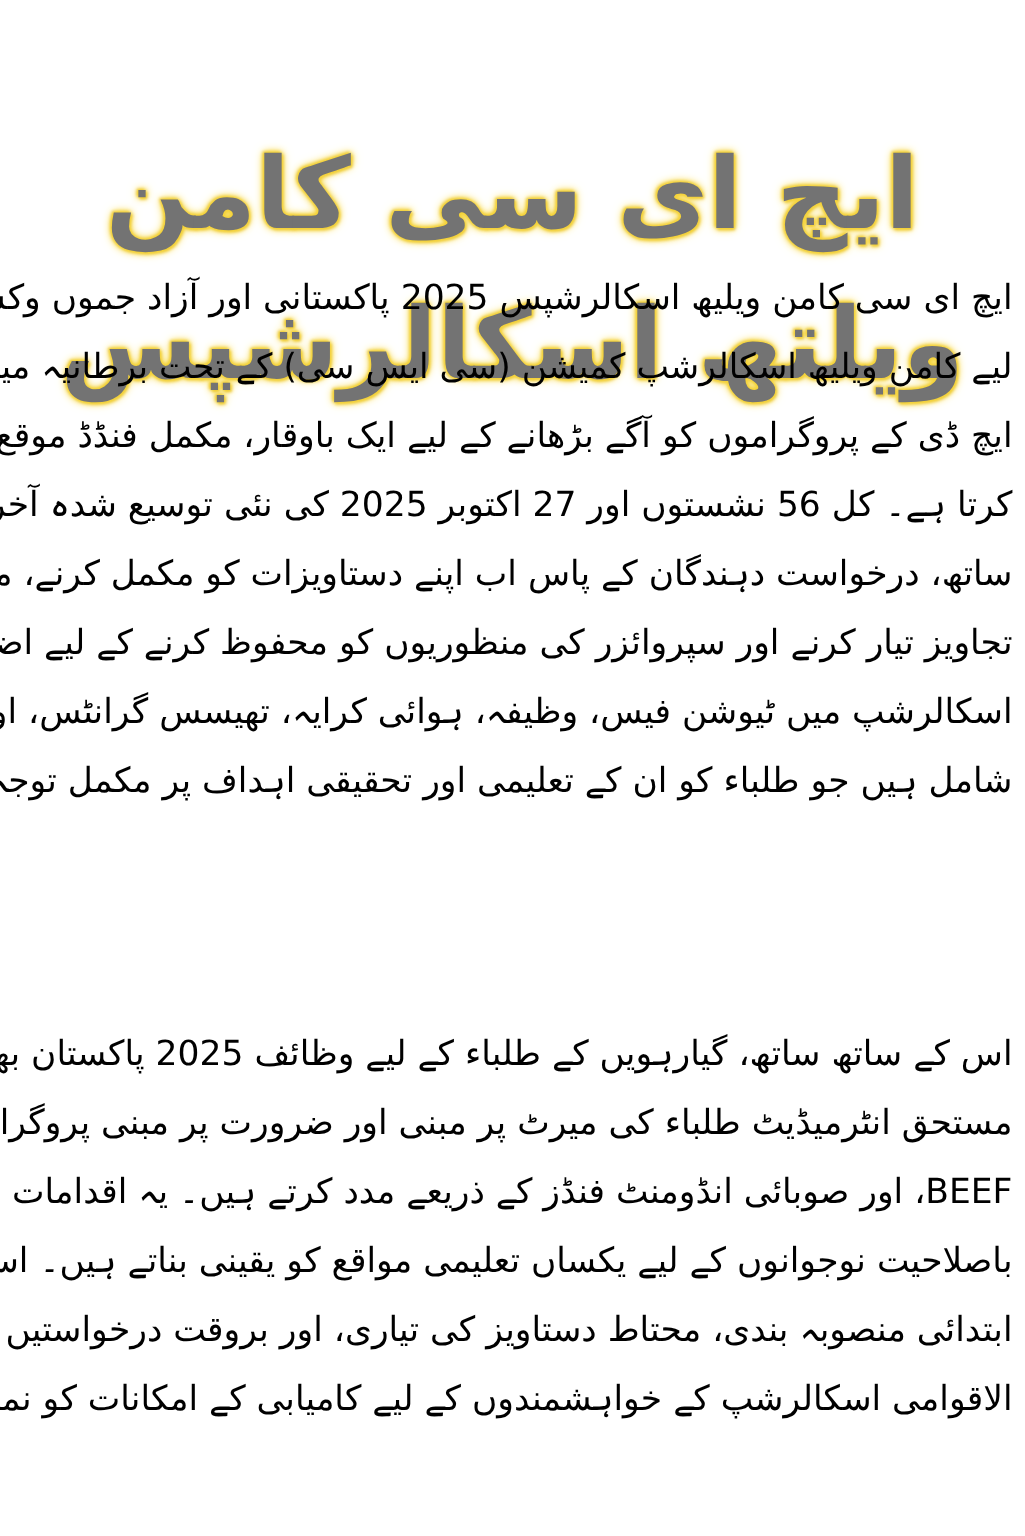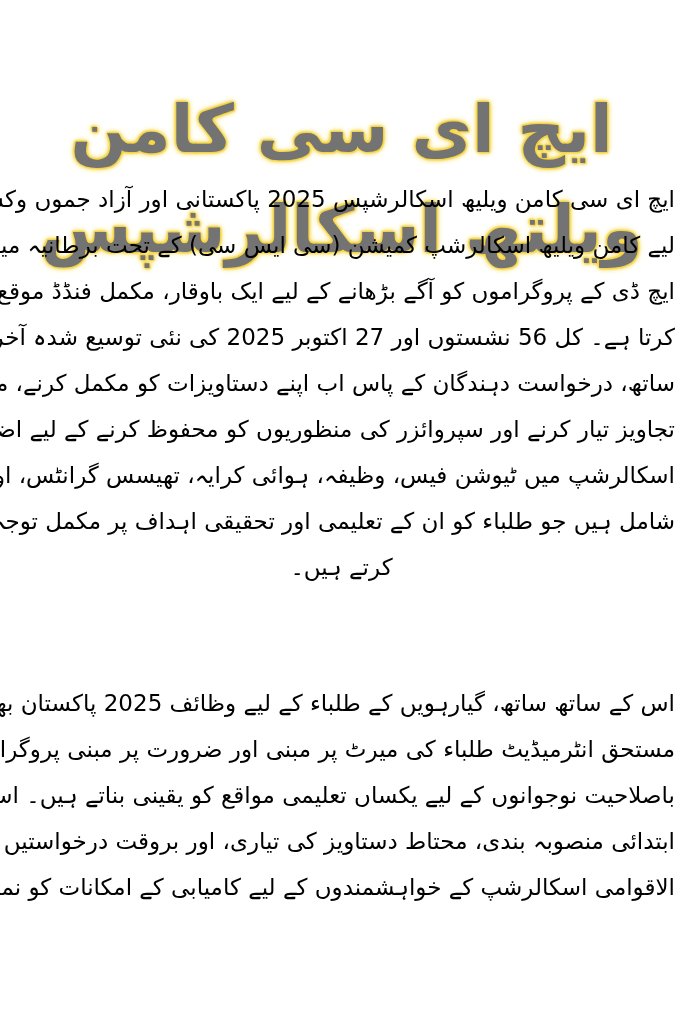--- a/index.html
+++ b/index.html
@@ -70,24 +70,24 @@
 
   <div class="para para1">
     <span class="line">ایچ ای سی کامن ویلیھ اسکالرشپس 2025 پاکستانی اور آزاد جموں وکشمیر کے طلباء کے</span>
     <span class="line">لیے کامن ویلیھ اسکالرشپ کمیشن (سی ایس سی) کے تحت برطانیہ میں ماسٹرز اور پی</span>
     <span class="line">ایچ ڈی کے پروگراموں کو آگے بڑھانے کے لیے ایک باوقار، مکمل فنڈڈ موقع فراہم</span>
     <span class="line">کرتا ہے۔ کل 56 نشستوں اور 27 اکتوبر 2025 کی نئی توسیع شدہ آخری تاریخ کے</span>
     <span class="line">ساتھ، درخواست دہندگان کے پاس اب اپنے دستاویزات کو مکمل کرنے، مضبوط تحقیقی</span>
     <span class="line">تجاویز تیار کرنے اور سپروائزر کی منظوریوں کو محفوظ کرنے کے لیے اضافی وقت ہے۔</span>
     <span class="line">اسکالرشپ میں ٹیوشن فیس، وظیفہ، ہوائی کرایہ، تھیسس گرانٹس، اور فیملی الاؤنسز</span>
     <span class="line">شامل ہیں جو طلباء کو ان کے تعلیمی اور تحقیقی اہداف پر مکمل توجہ مرکوز کرنے میں مدد</span>
-    <span class="line">کرتے ہیں۔</span>
   </div>
 
   <div class="para para2">
     <span class="line">اس کے ساتھ ساتھ، گیارہویں کے طلباء کے لیے وظائف 2025 پاکستان بھر کے</span>
     <span class="line">مستحق انٹرمیڈیٹ طلباء کی میرٹ پر مبنی اور ضرورت پر مبنی پروگرام جیسے، PEEF</span>
+    <span class="line">BEEF، اور صوبائی انڈومنٹ فنڈز کے ذریعے مدد کرتے ہیں۔ یہ اقدامات</span>
     <span class="line">باصلاحیت نوجوانوں کے لیے یکساں تعلیمی مواقع کو یقینی بناتے ہیں۔ اسکالرشپ کی</span>
     <span class="line">ابتدائی منصوبہ بندی، محتاط دستاویز کی تیاری، اور بروقت درخواستیں مقامی اور بین</span>
     <span class="line">الاقوامی اسکالرشپ کے خواہشمندوں کے لیے کامیابی کے امکانات کو نمایاں طور پر</span>
   </div>
 
 </div>
 
 </body></html>

